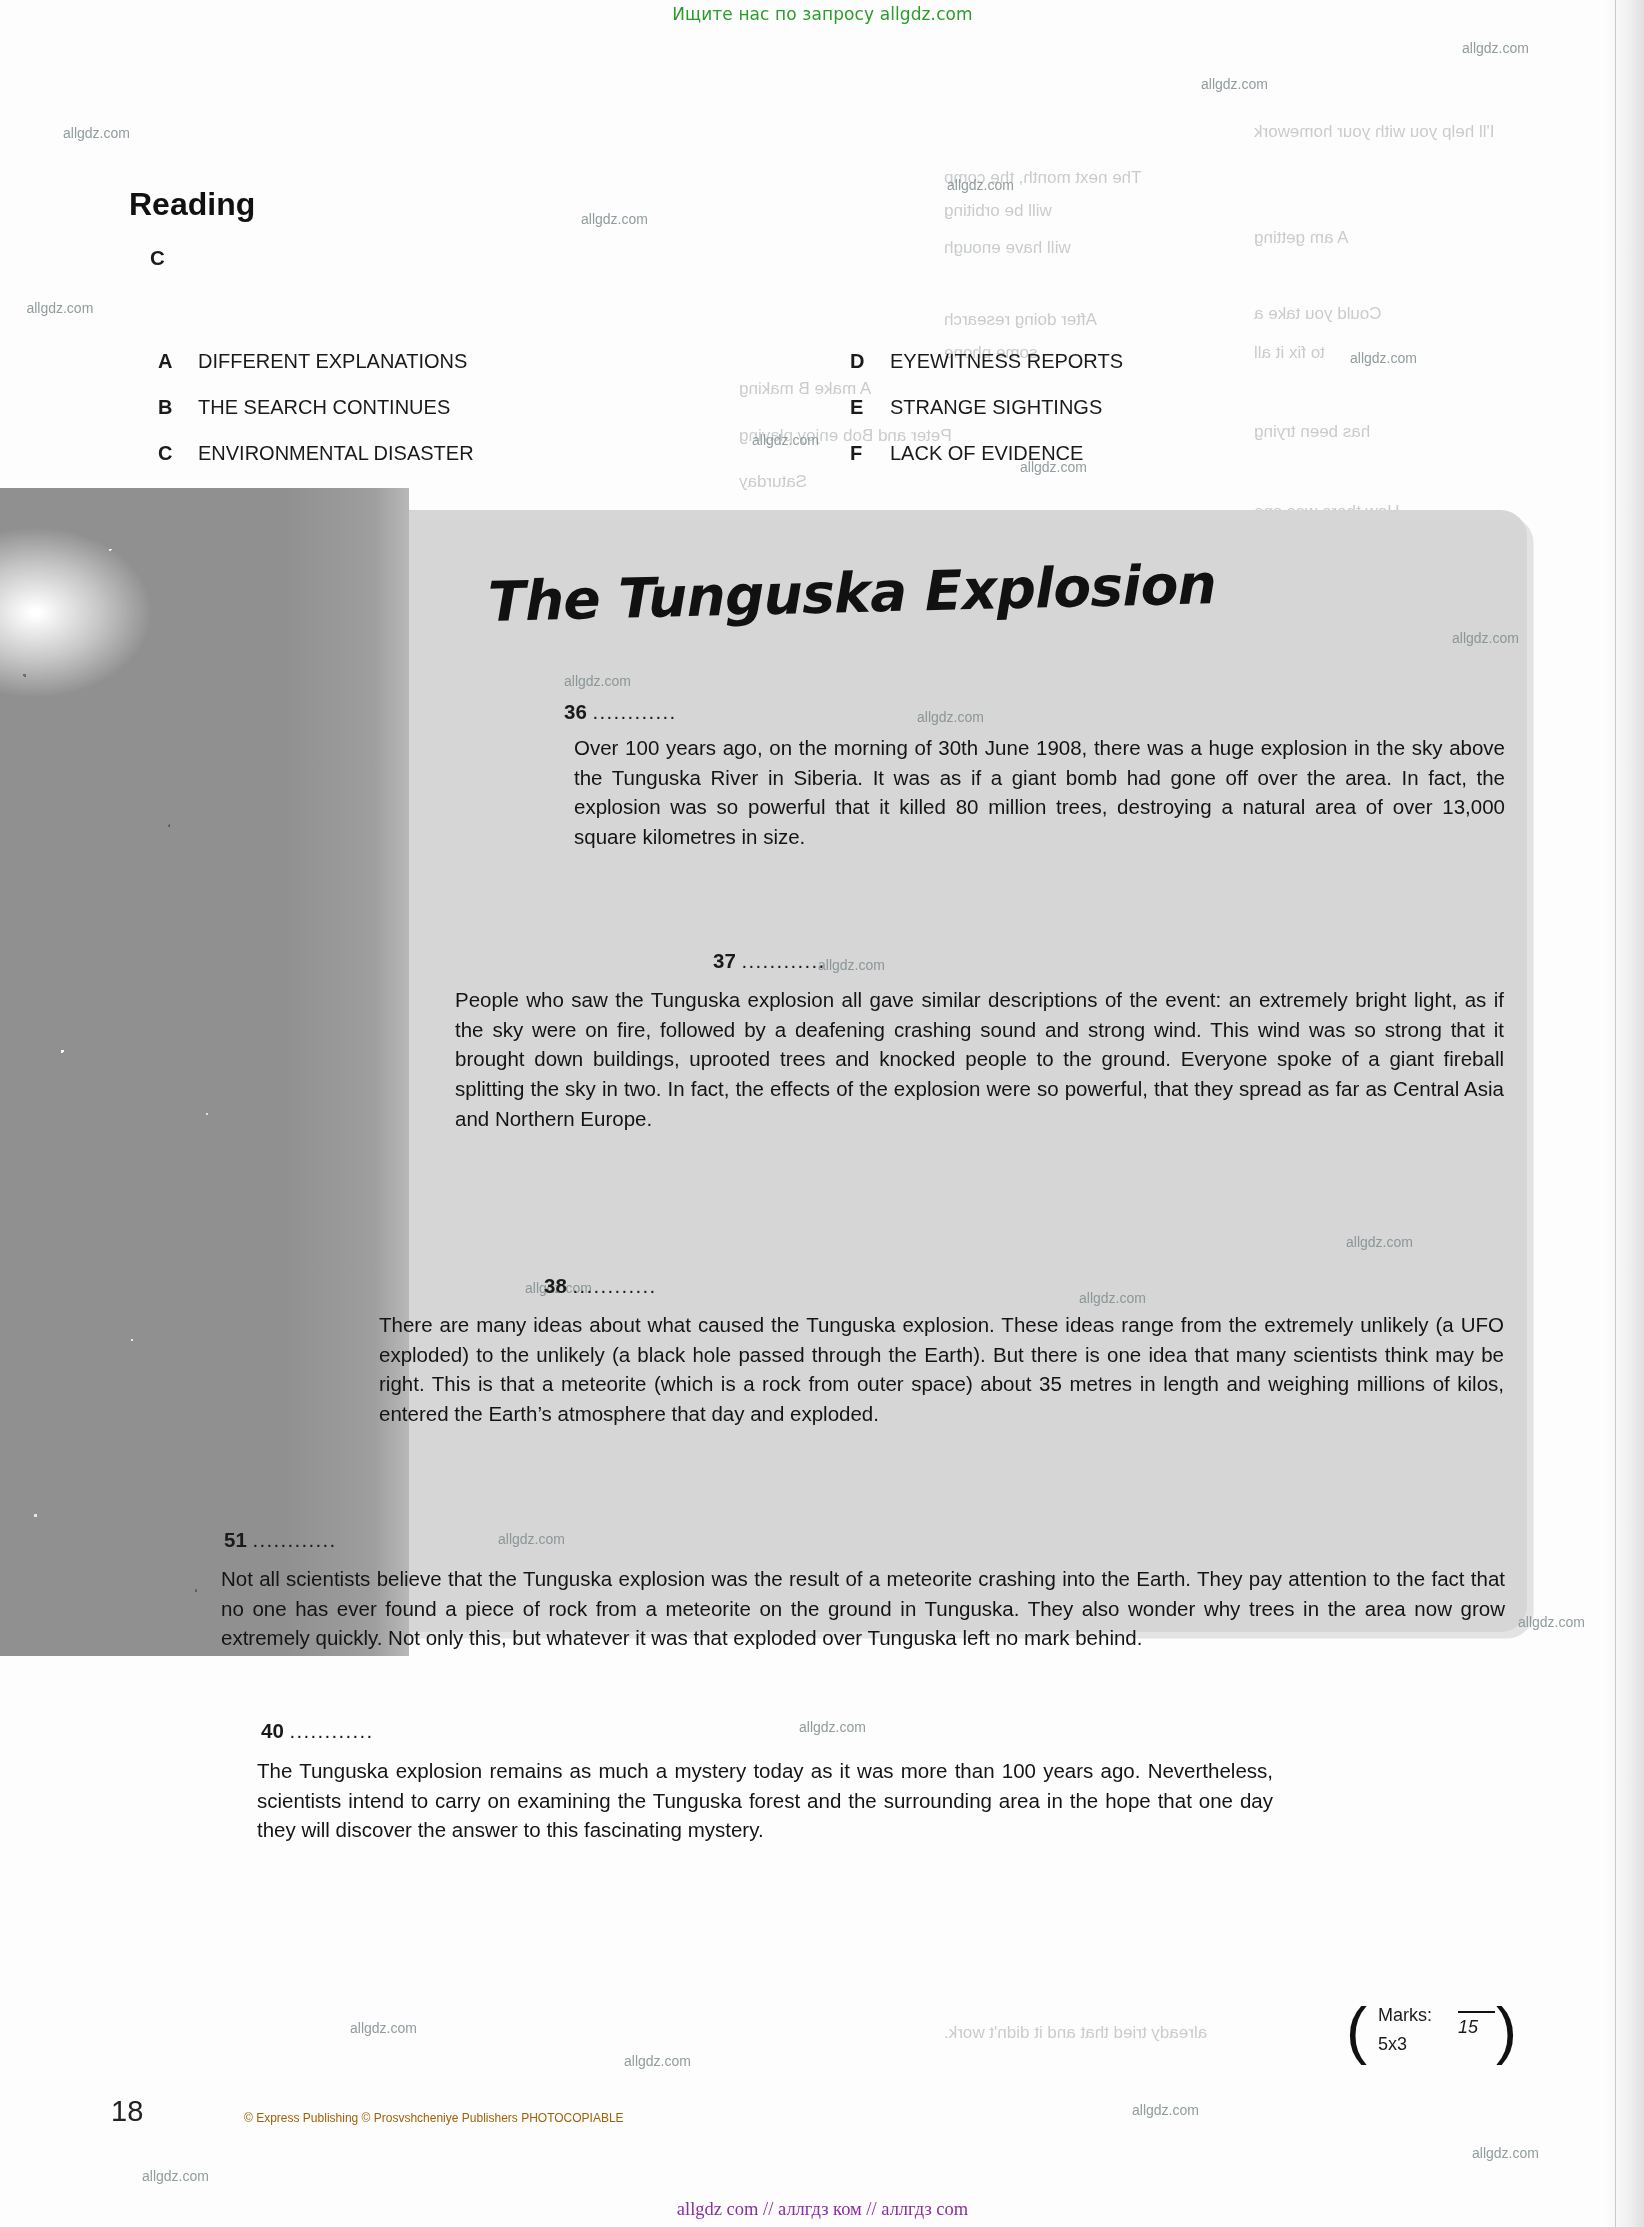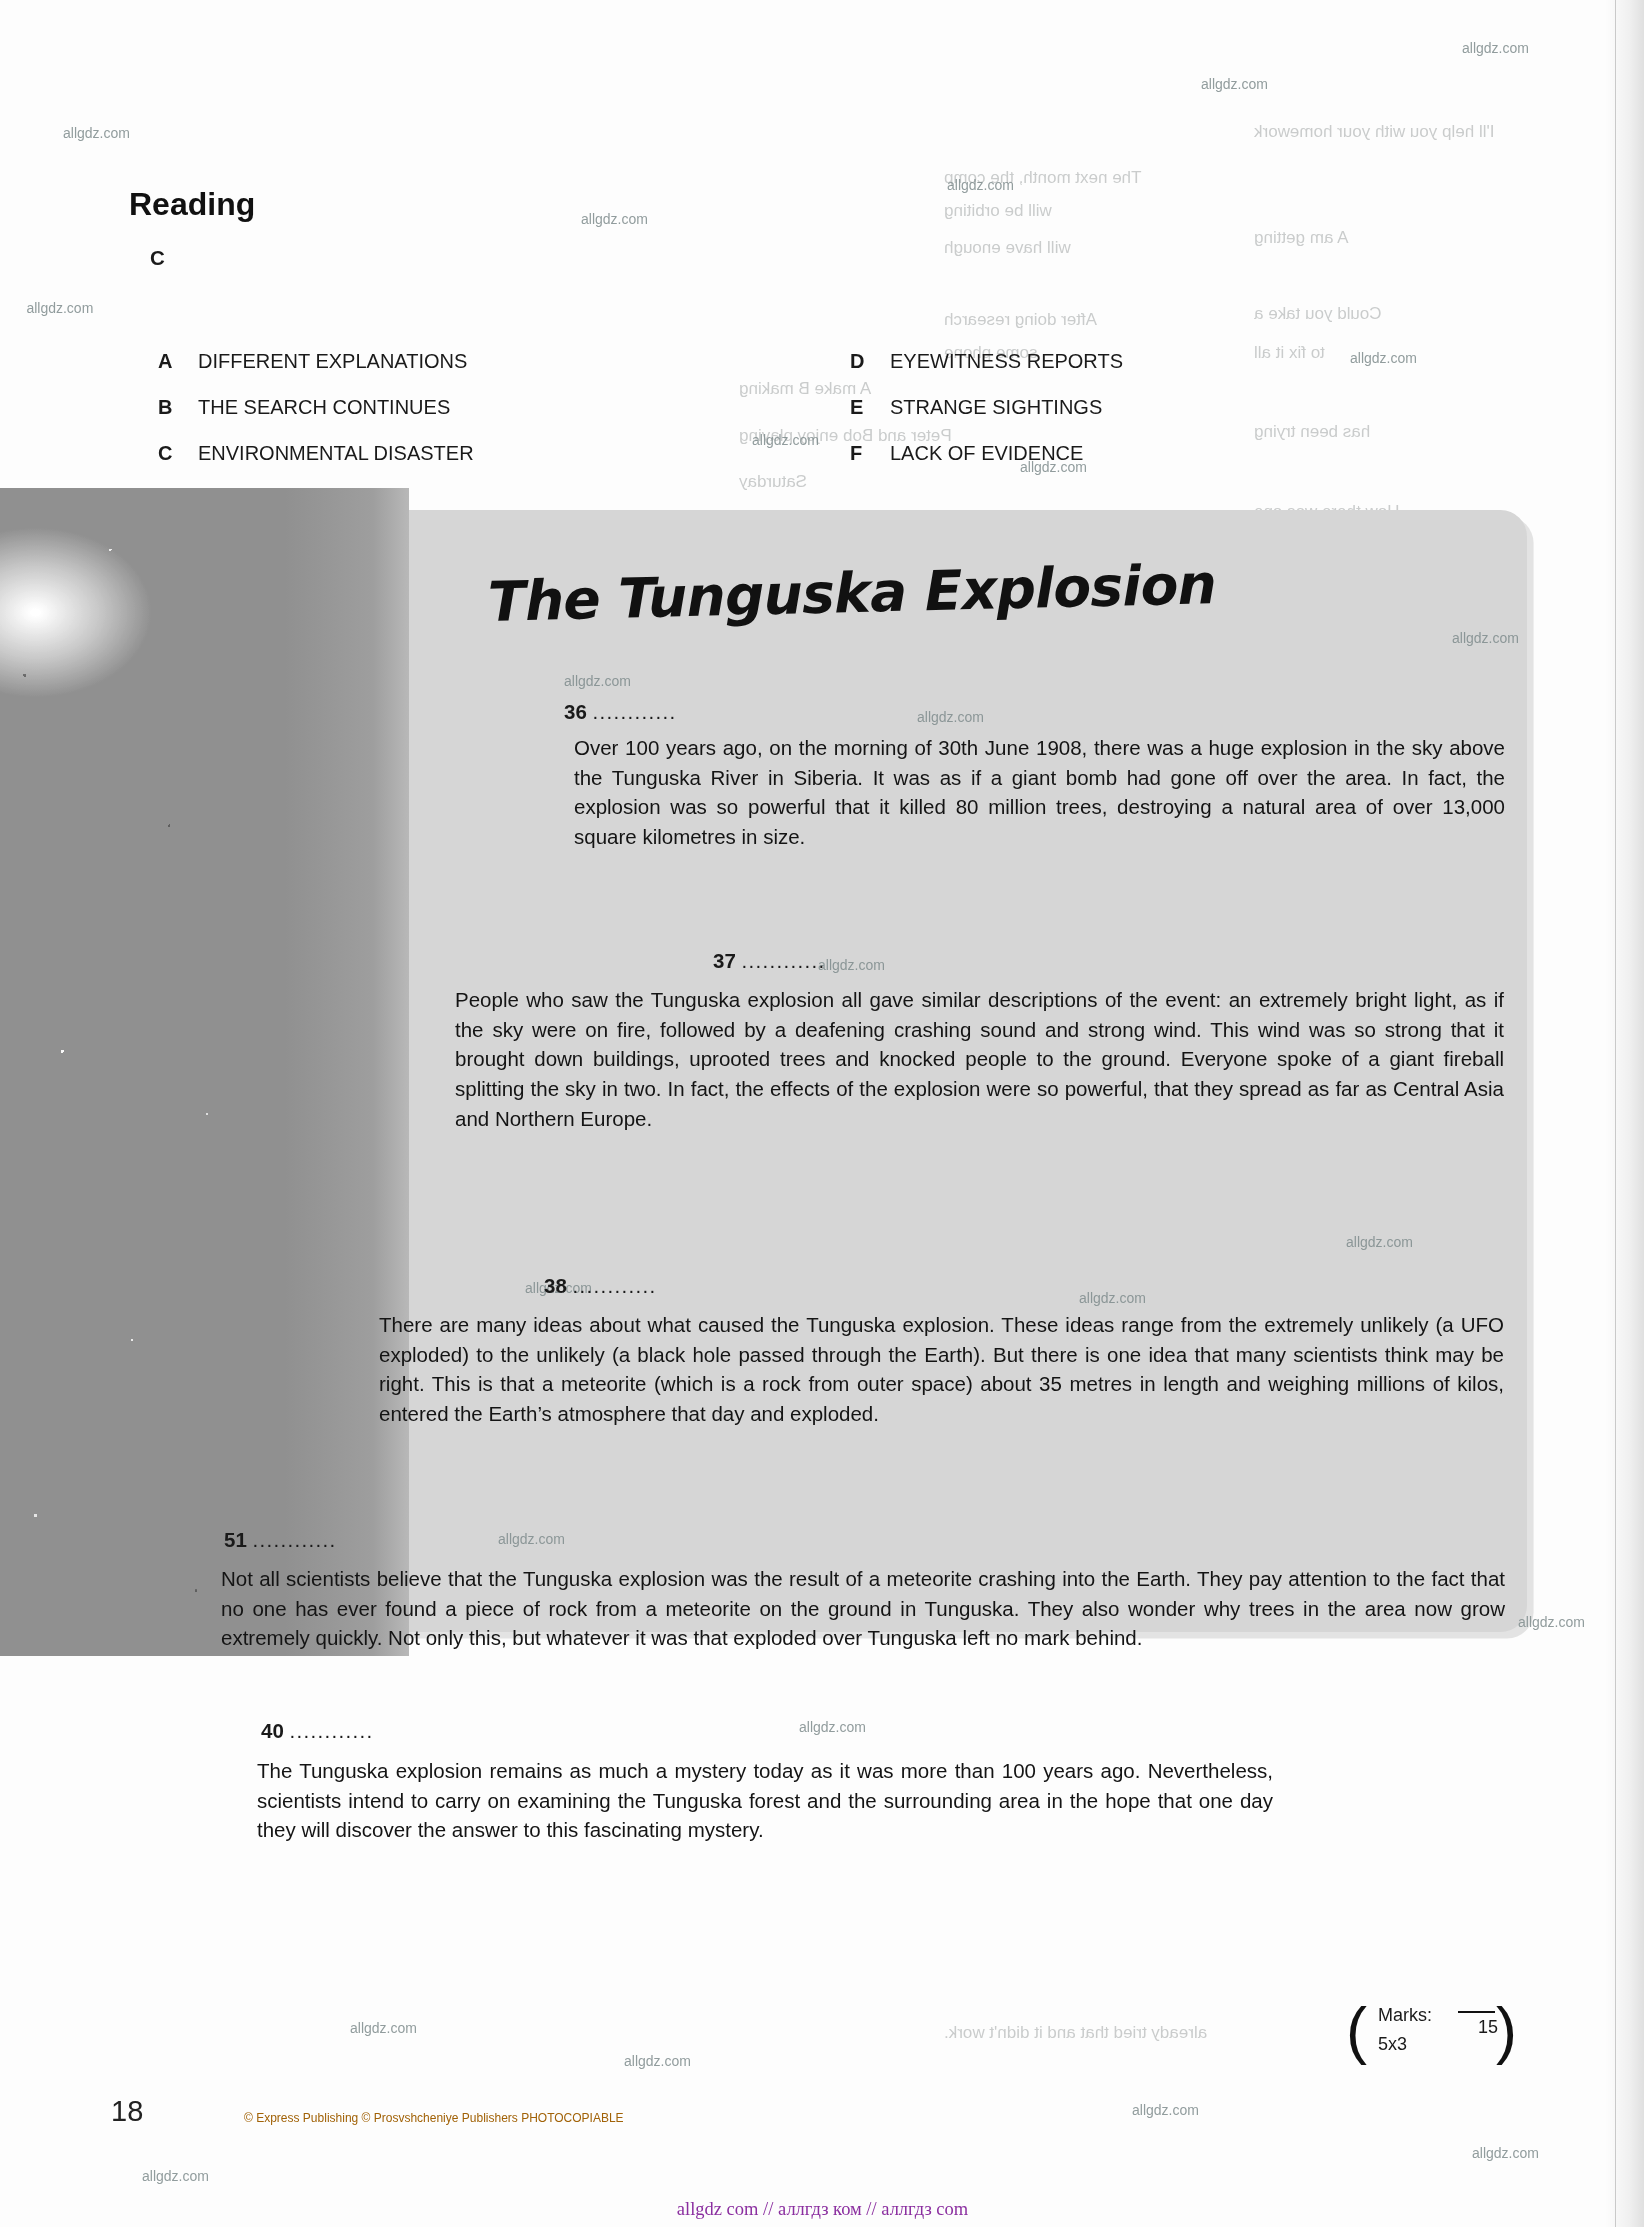--- a/index.html
+++ b/index.html
@@ -246,21 +246,22 @@
     color: #111;
     font-weight: 300;
   }
   .marks .lbl-marks { position: absolute; left: 32px; top: 5.3px; }
   .marks .lbl-5x3 { position: absolute; left: 32px; top: 34px; }
   .marks .frac {
     position: absolute;
     left: 112px;
     top: 10.6px;
     width: 40px;
-    text-align: right;
+    text-align: left;
+    font-style: italic;
   }
   .marks .frac .bar {
     display: block;
     border-top: 2px solid #111;
     width: 37px;
     margin: 0 0 4px 0;
   }
 
   .page-number {
     position: absolute;
@@ -296,20 +297,21 @@
   }
 </style>
 </head>
 <body>
 
 <div class="page">
 
   <div class="scan-edge"></div>
   <div class="scan-line"></div>
 
+  <div class="top-banner">Ищите нас по запросу allgdz.com</div>
   <div class="bottom-banner">allgdz com  //  аллгдз ком  //  аллгдз com</div>
 
   <div id="bleed-layer">
       <div class="bleed" style="left: 944px; top: 168px;">The next month, the comp</div>
       <div class="bleed" style="left: 944px; top: 201px;">will be orbiting</div>
       <div class="bleed" style="left: 944px; top: 238px;">will have enough</div>
       <div class="bleed" style="left: 944px; top: 310px;">After doing research</div>
       <div class="bleed" style="left: 944px; top: 343px;">some phone</div>
       <div class="bleed" style="left: 739px; top: 379px;">A make    B making</div>
       <div class="bleed" style="left: 739px; top: 426px;">Peter and Bob enjoy playing</div>

